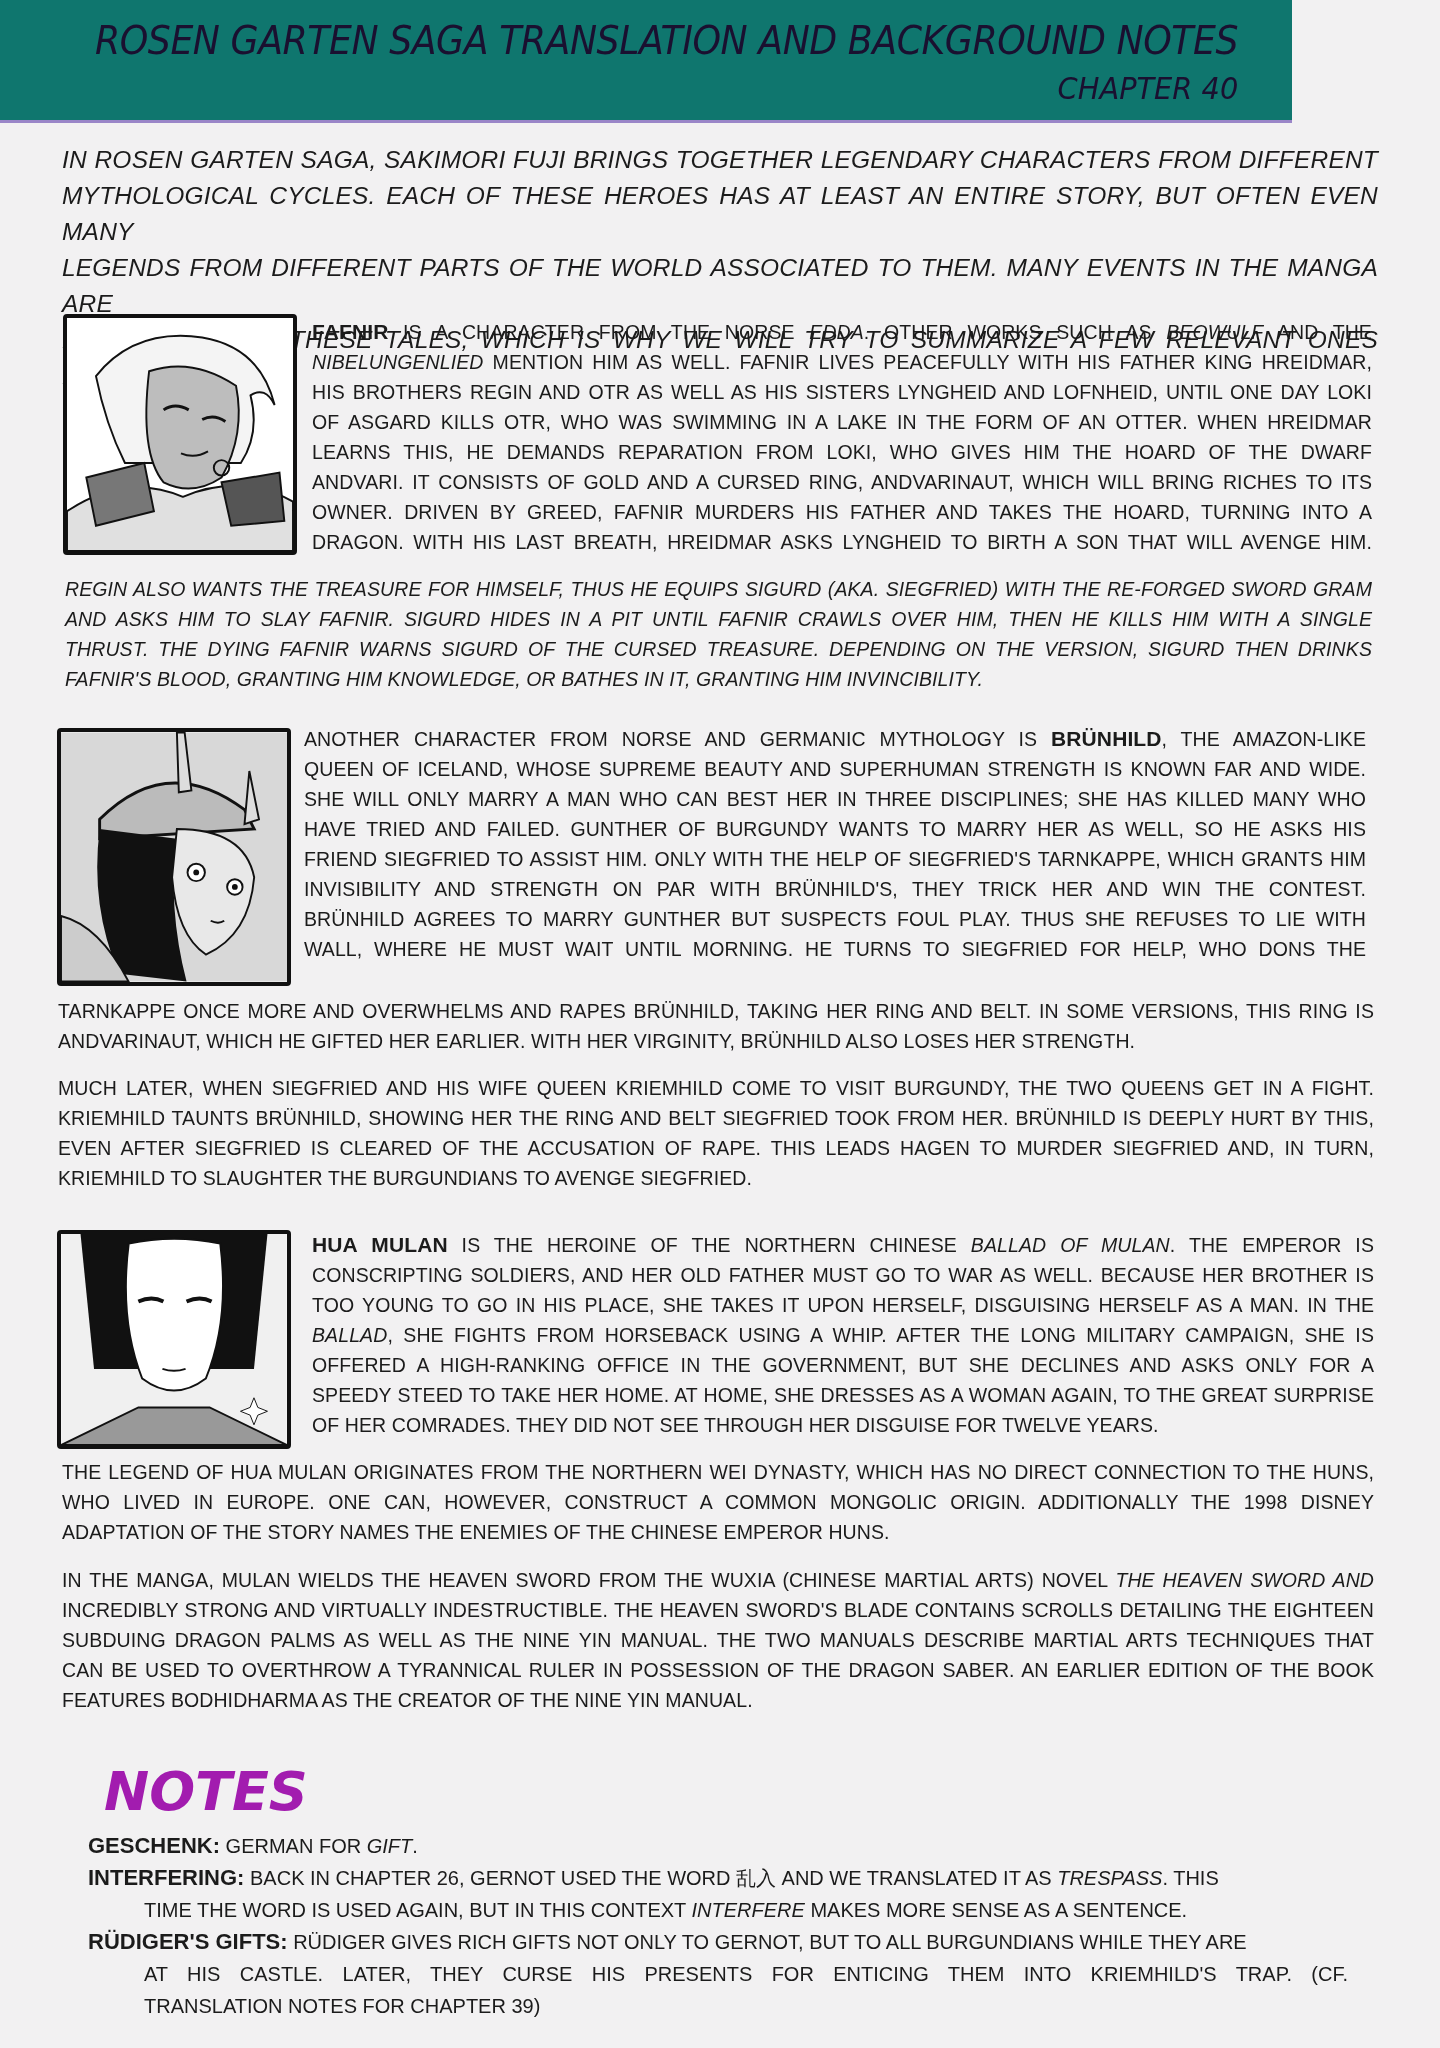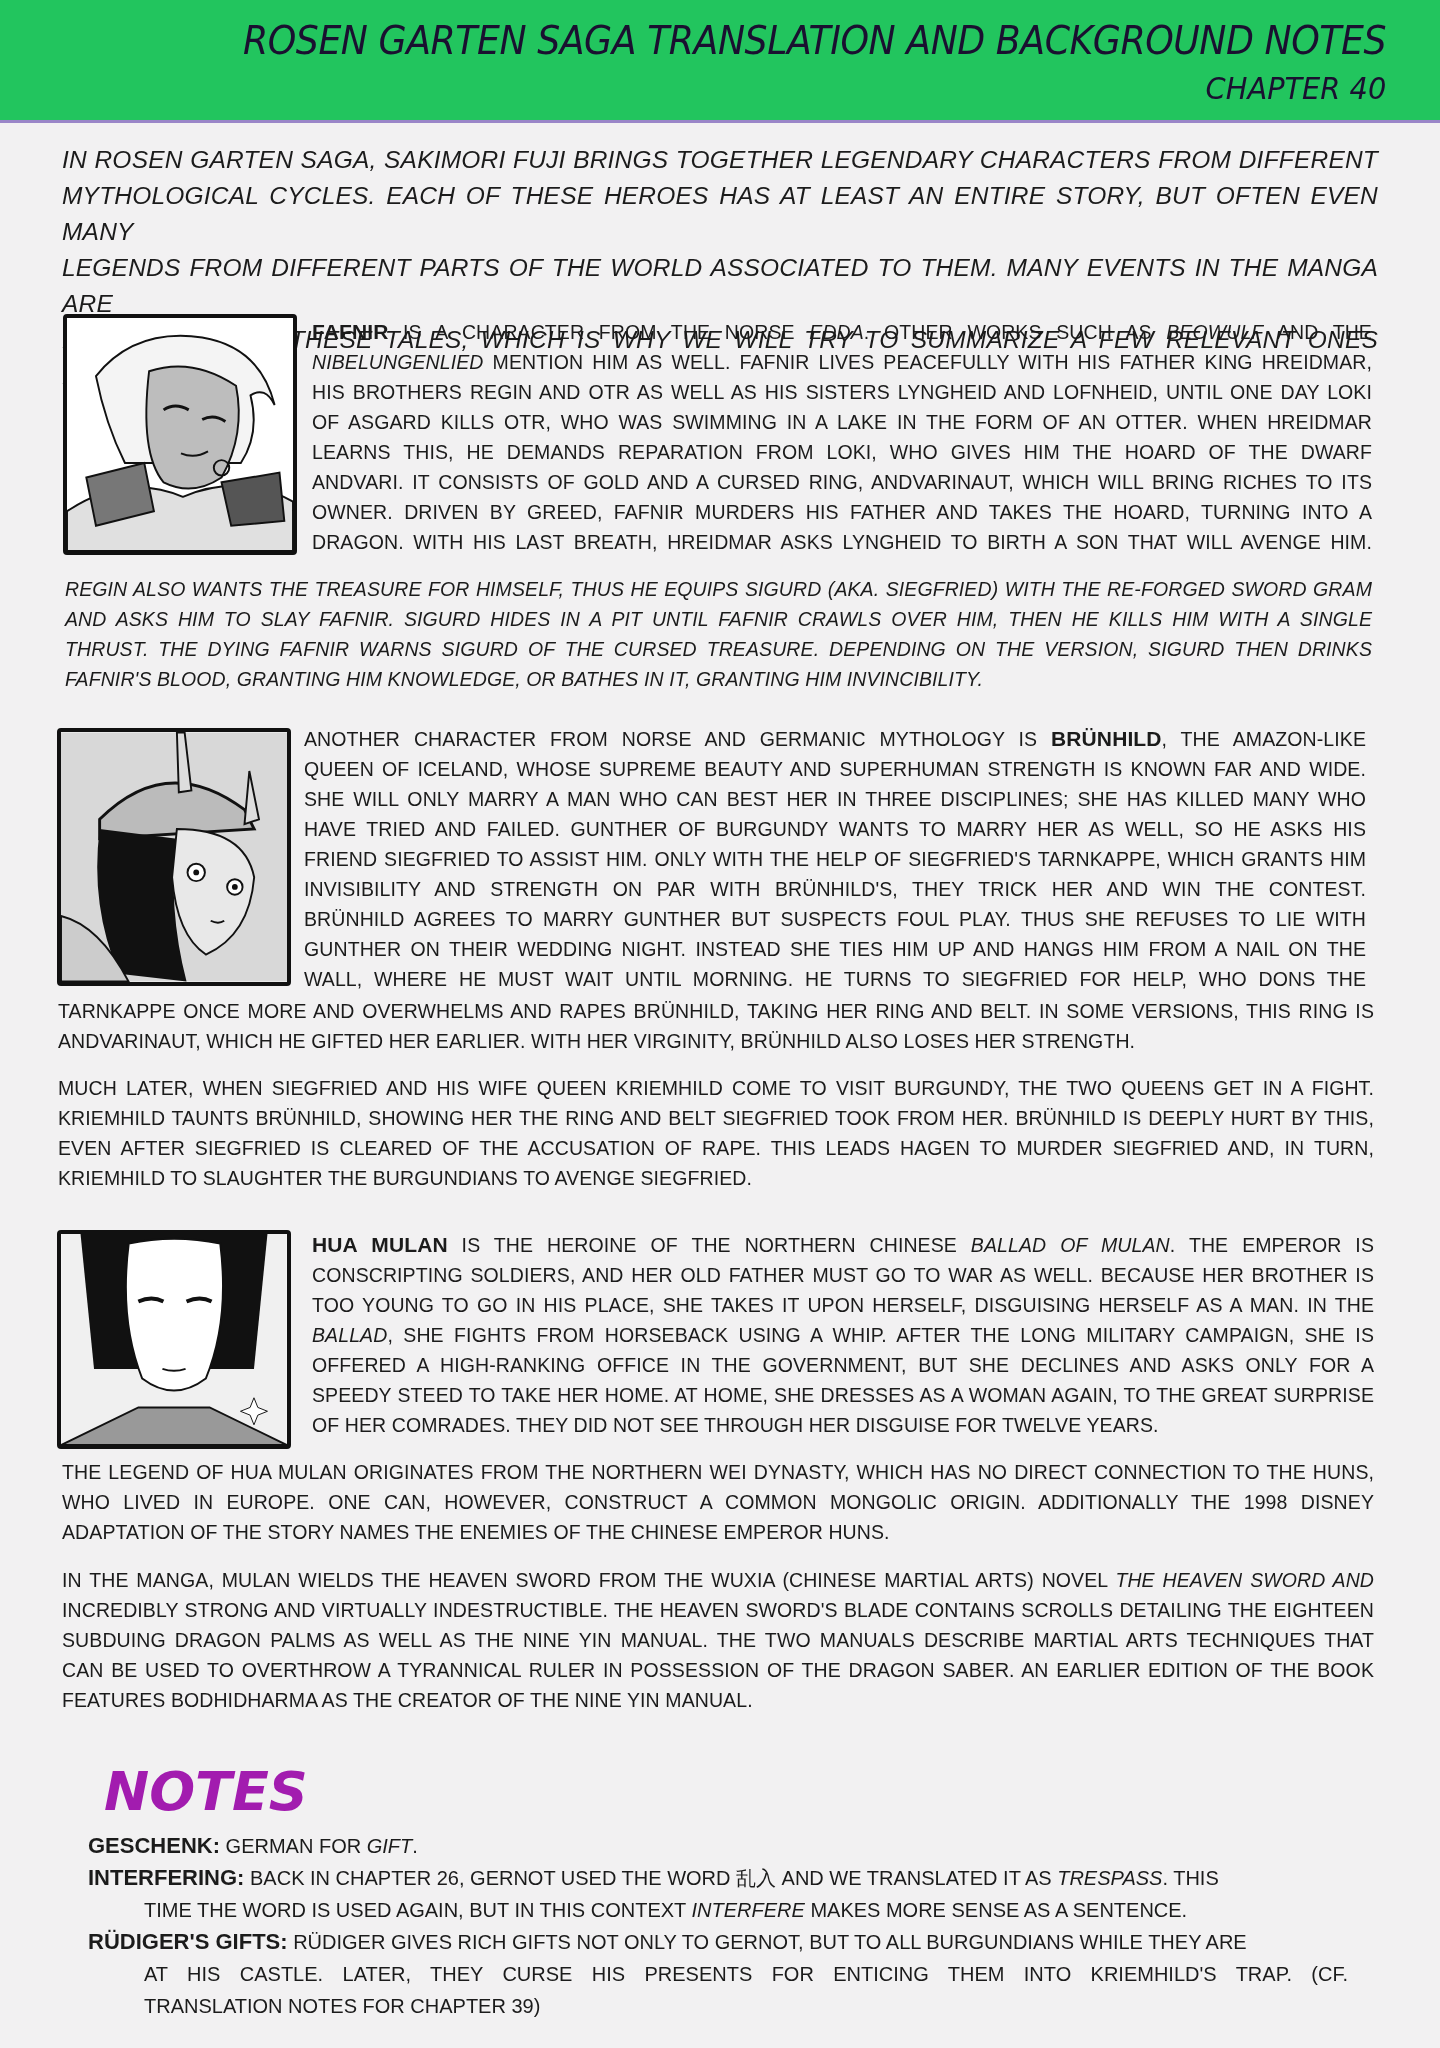--- a/index.html
+++ b/index.html
@@ -3,22 +3,22 @@
 <meta charset="utf-8">
 <style>
   html, body { margin: 0; padding: 0; }
   body {
     width: 1440px; height: 2048px; overflow: hidden;
     background: #f2f1f2; color: #1b1b1b;
     font-family: "Liberation Sans", "DejaVu Sans", sans-serif;
     position: relative;
   }
   .header {
-    position: absolute; left: 0; top: 0; width: 1440px; height: 120px;
-    background: #22c55e; border-bottom: 3px solid #9a86c8;
+    position: absolute; left: 0; top: 0; width: 1292px; height: 120px;
+    background: #0f766e; border-bottom: 3px solid #9a86c8;
   }
   .header .title {
     position: absolute; right: 54px; top: 18px;
     font-family: "DejaVu Sans", sans-serif; font-style: italic;
     font-size: 39px; letter-spacing: -0.5px; color: #1a1030;
     transform: scaleX(0.93); transform-origin: right center;
     white-space: nowrap;
   }
   .header .chapter {
     position: absolute; right: 54px; top: 70px;
@@ -124,21 +124,20 @@
 </div>
 
 <div class="para" style="left:304px; top:724px; width:1062px;">
   <span class="line"><span>ANOTHER CHARACTER FROM NORSE AND GERMANIC MYTHOLOGY IS </span><b class="name">BRÜNHILD</b><span>, THE AMAZON-LIKE</span></span>
   <span class="line">QUEEN OF ICELAND, WHOSE SUPREME BEAUTY AND SUPERHUMAN STRENGTH IS KNOWN FAR AND WIDE.</span>
   <span class="line">SHE WILL ONLY MARRY A MAN WHO CAN BEST HER IN THREE DISCIPLINES; SHE HAS KILLED MANY WHO</span>
   <span class="line">HAVE TRIED AND FAILED. GUNTHER OF BURGUNDY WANTS TO MARRY HER AS WELL, SO HE ASKS HIS</span>
   <span class="line">FRIEND SIEGFRIED TO ASSIST HIM. ONLY WITH THE HELP OF SIEGFRIED'S TARNKAPPE, WHICH GRANTS HIM</span>
   <span class="line">INVISIBILITY AND STRENGTH ON PAR WITH BRÜNHILD'S, THEY TRICK HER AND WIN THE CONTEST.</span>
   <span class="line">BRÜNHILD AGREES TO MARRY GUNTHER BUT SUSPECTS FOUL PLAY. THUS SHE REFUSES TO LIE WITH</span>
-  <span class="line">GUNTHER ON THEIR WEDDING NIGHT. INSTEAD SHE TIES HIM UP AND HANGS HIM FROM A NAIL ON THE</span>
   <span class="line">WALL, WHERE HE MUST WAIT UNTIL MORNING. HE TURNS TO SIEGFRIED FOR HELP, WHO DONS THE</span>
 </div>
 
 <div class="para" style="left:58px; top:996px; width:1316px;">
   <span class="line">TARNKAPPE ONCE MORE AND OVERWHELMS AND RAPES BRÜNHILD, TAKING HER RING AND BELT. IN SOME VERSIONS, THIS RING IS</span>
   <span class="line last">ANDVARINAUT, WHICH HE GIFTED HER EARLIER. WITH HER VIRGINITY, BRÜNHILD ALSO LOSES HER STRENGTH.</span>
 </div>
 
 <div class="para" style="left:58px; top:1073px; width:1316px;">
   <span class="line">MUCH LATER, WHEN SIEGFRIED AND HIS WIFE QUEEN KRIEMHILD COME TO VISIT BURGUNDY, THE TWO QUEENS GET IN A FIGHT.</span>

